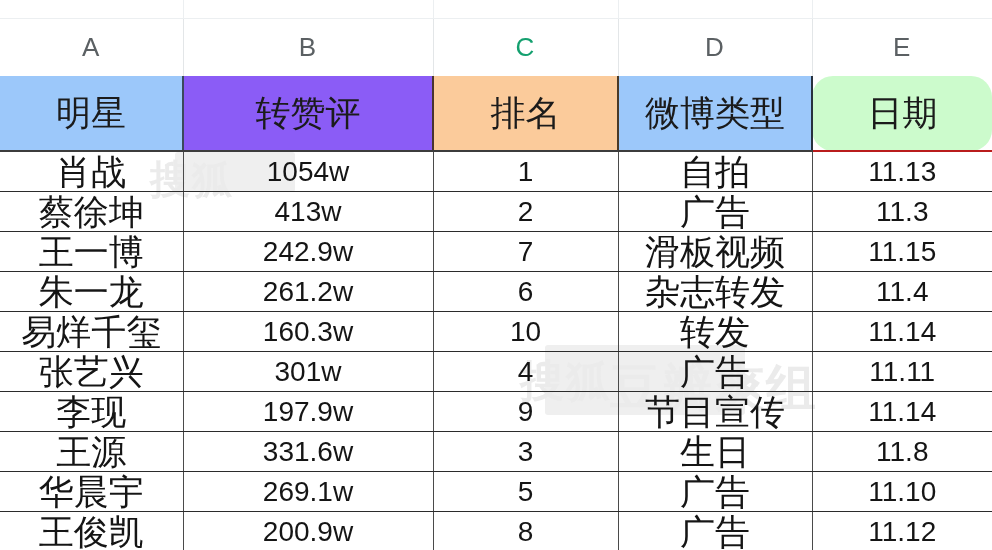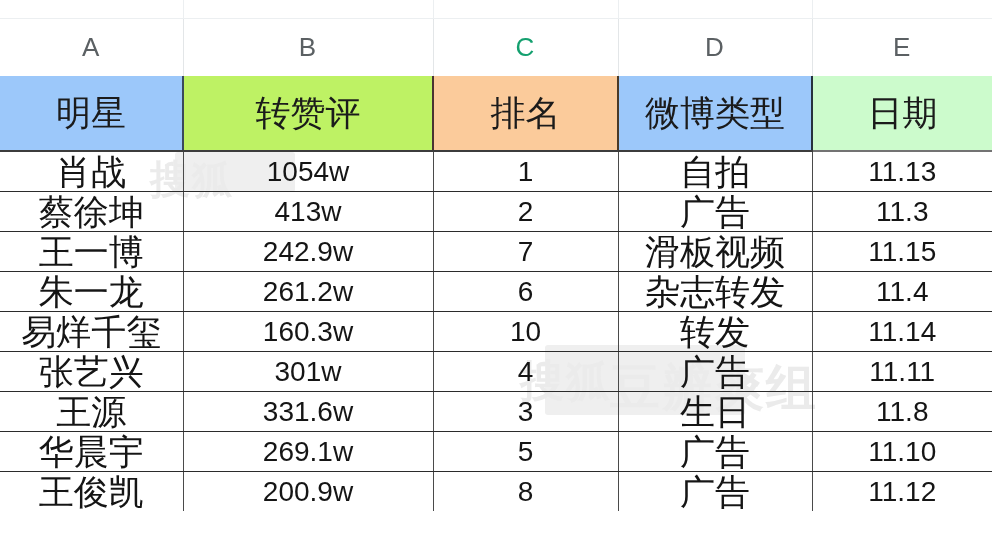--- a/index.html
+++ b/index.html
@@ -89,24 +89,24 @@
 
   
   tr.field-head td {
     height: 74px;
     font-size: 35px;
     color: #1b1b1b;
     border-right: 1px solid #ffffff;
     border-bottom: 2px solid #3c3c3c;
   }
   tr.field-head td.hdr-a { background: #9cc8fa; border-right: 2px solid #3a4a5c; }
-  tr.field-head td.hdr-b { background: #bef264; border-right: 2px solid #4a3330; }
+  tr.field-head td.hdr-b { background: #8b5cf6; border-right: 2px solid #4a3330; }
   tr.field-head td.hdr-c { background: #fbcb9b; border-right: 2px solid #4a3a27; border-left: 2px solid #4a3a27; }
   tr.field-head td.hdr-d { background: #9cc8fa; border-right: 2px solid #27323e; }
-  tr.field-head td.hdr-e { background: #ccfbcc; border-right: none; border-bottom: 2px solid #737373; }
+  tr.field-head td.hdr-e { background: #ccfbcc; border-right: none; border-bottom: 2px solid #b91c1c; border-radius: 21px; }
 
   
   tr.data-row td {
     height: 39px;
     font-size: 35px;
     color: #151515;
     background: transparent;
     border-bottom: 1px solid #2b2b2b;
     border-right: 1px solid #4a4a4a;
     line-height: 39px;
@@ -203,20 +203,27 @@
           <td class="cell-e cell-num">11.14</td>
         </tr>
         <tr class="data-row">
           <td class="cell-a">张艺兴</td>
           <td class="cell-b cell-num">301w</td>
           <td class="cell-c cell-num">4</td>
           <td class="cell-d">广告</td>
           <td class="cell-e cell-num">11.11</td>
         </tr>
         <tr class="data-row">
+          <td class="cell-a">李现</td>
+          <td class="cell-b cell-num">197.9w</td>
+          <td class="cell-c cell-num">9</td>
+          <td class="cell-d">节目宣传</td>
+          <td class="cell-e cell-num">11.14</td>
+        </tr>
+        <tr class="data-row">
           <td class="cell-a">王源</td>
           <td class="cell-b cell-num">331.6w</td>
           <td class="cell-c cell-num rank-3">3</td>
           <td class="cell-d">生日</td>
           <td class="cell-e cell-num">11.8</td>
         </tr>
         <tr class="data-row">
           <td class="cell-a">华晨宇</td>
           <td class="cell-b cell-num">269.1w</td>
           <td class="cell-c cell-num">5</td>

